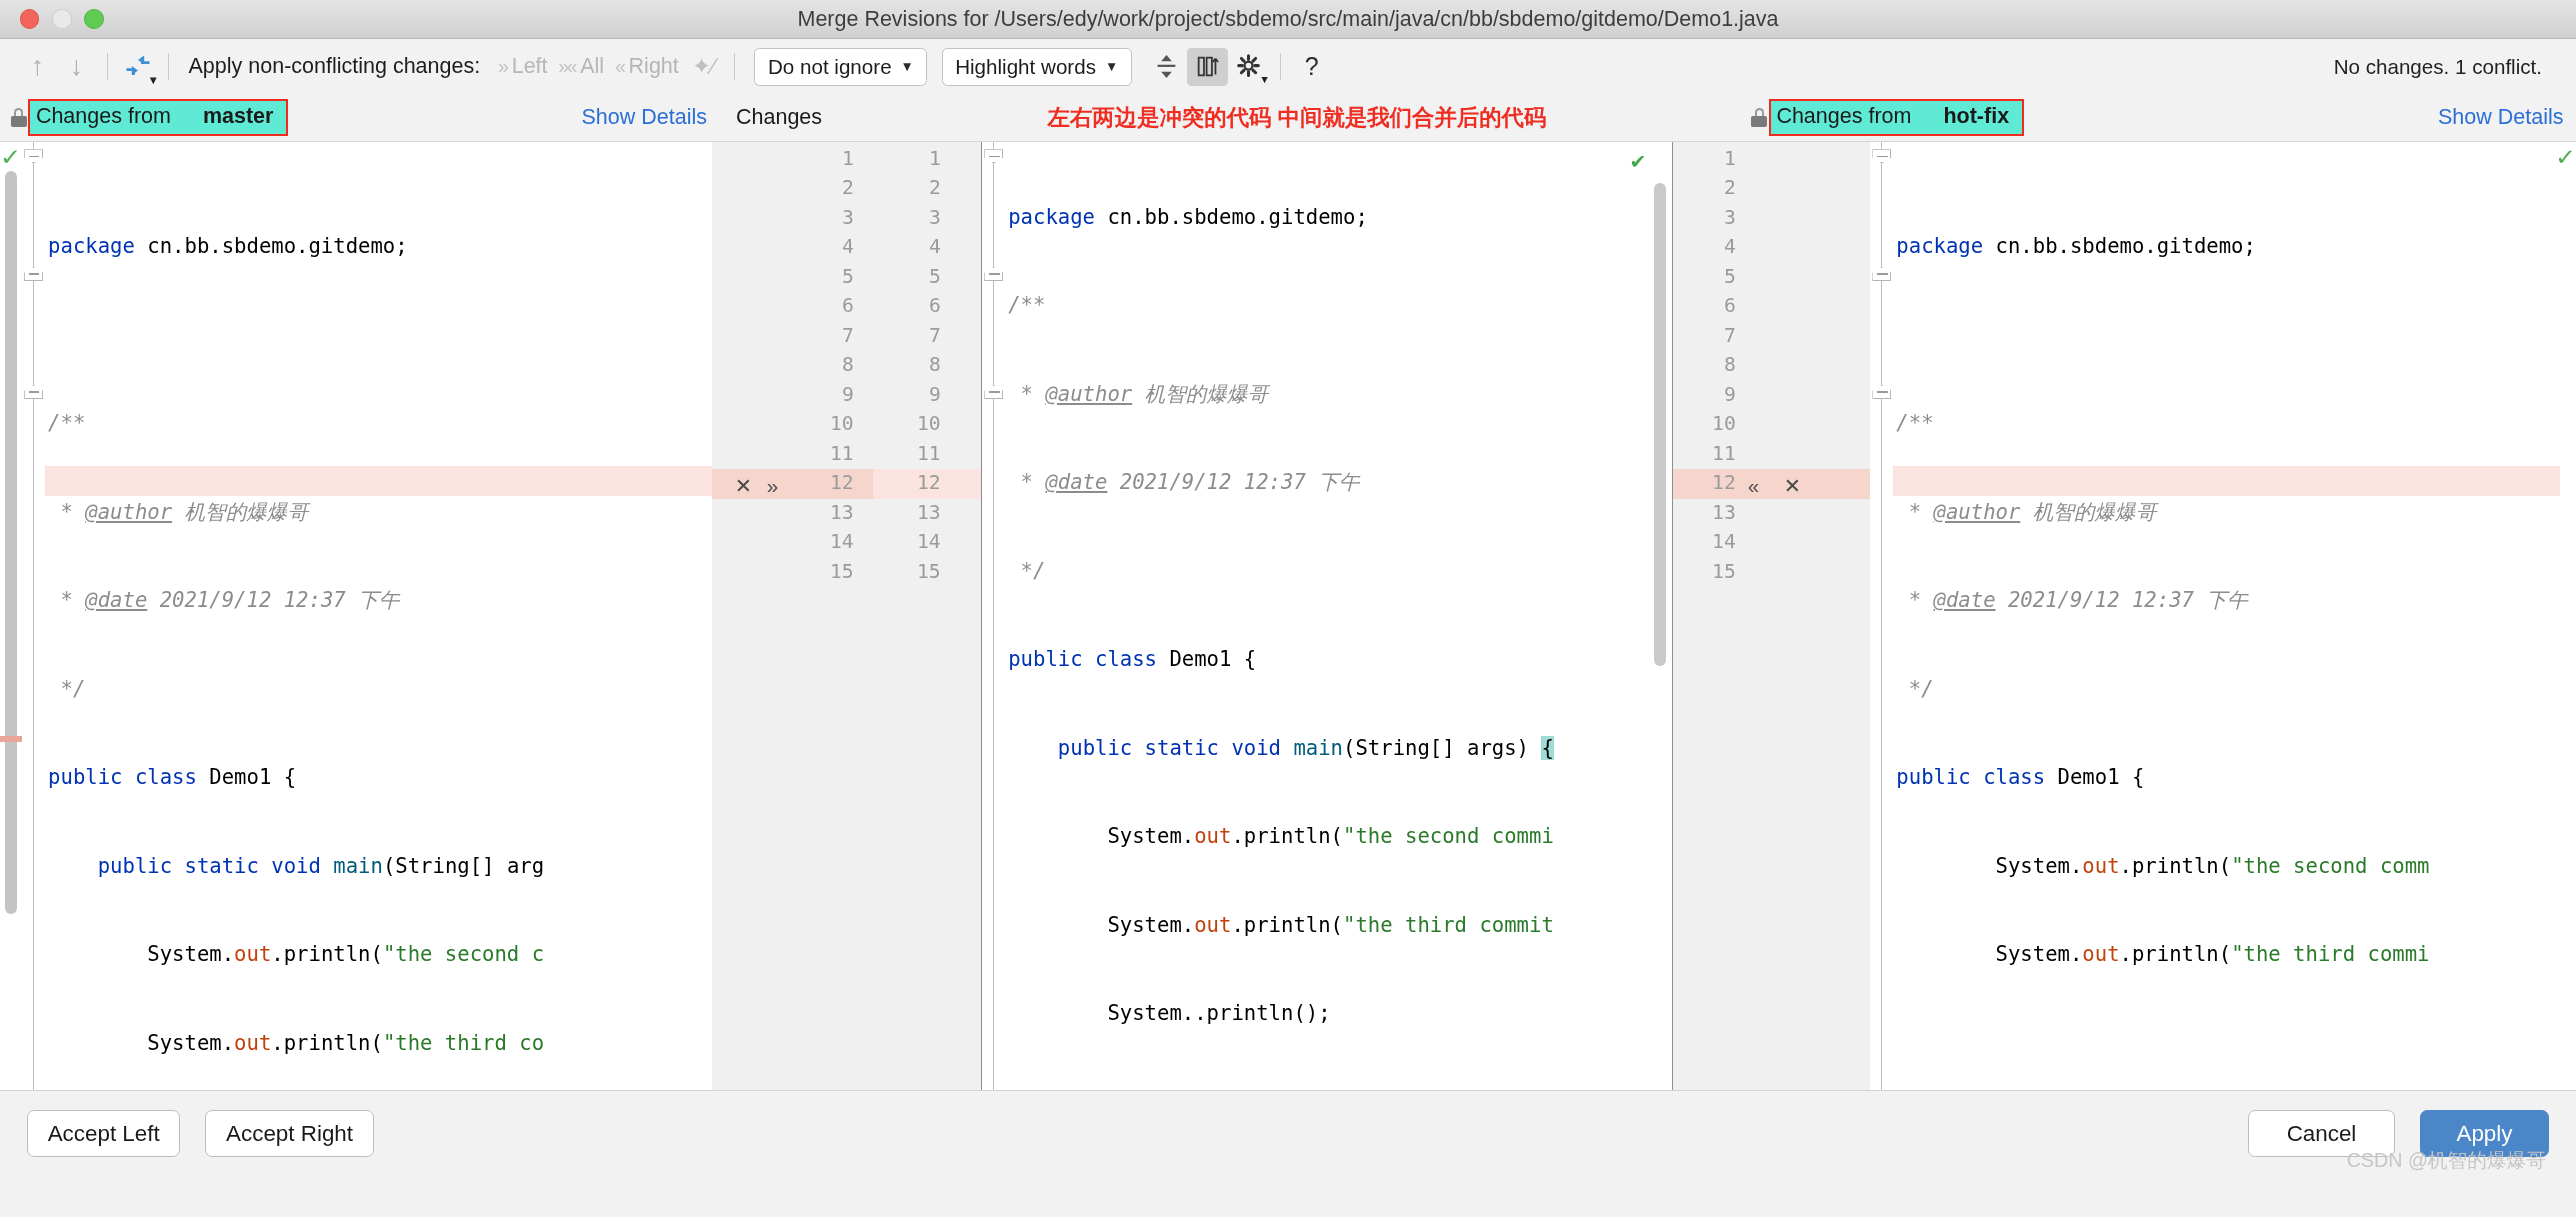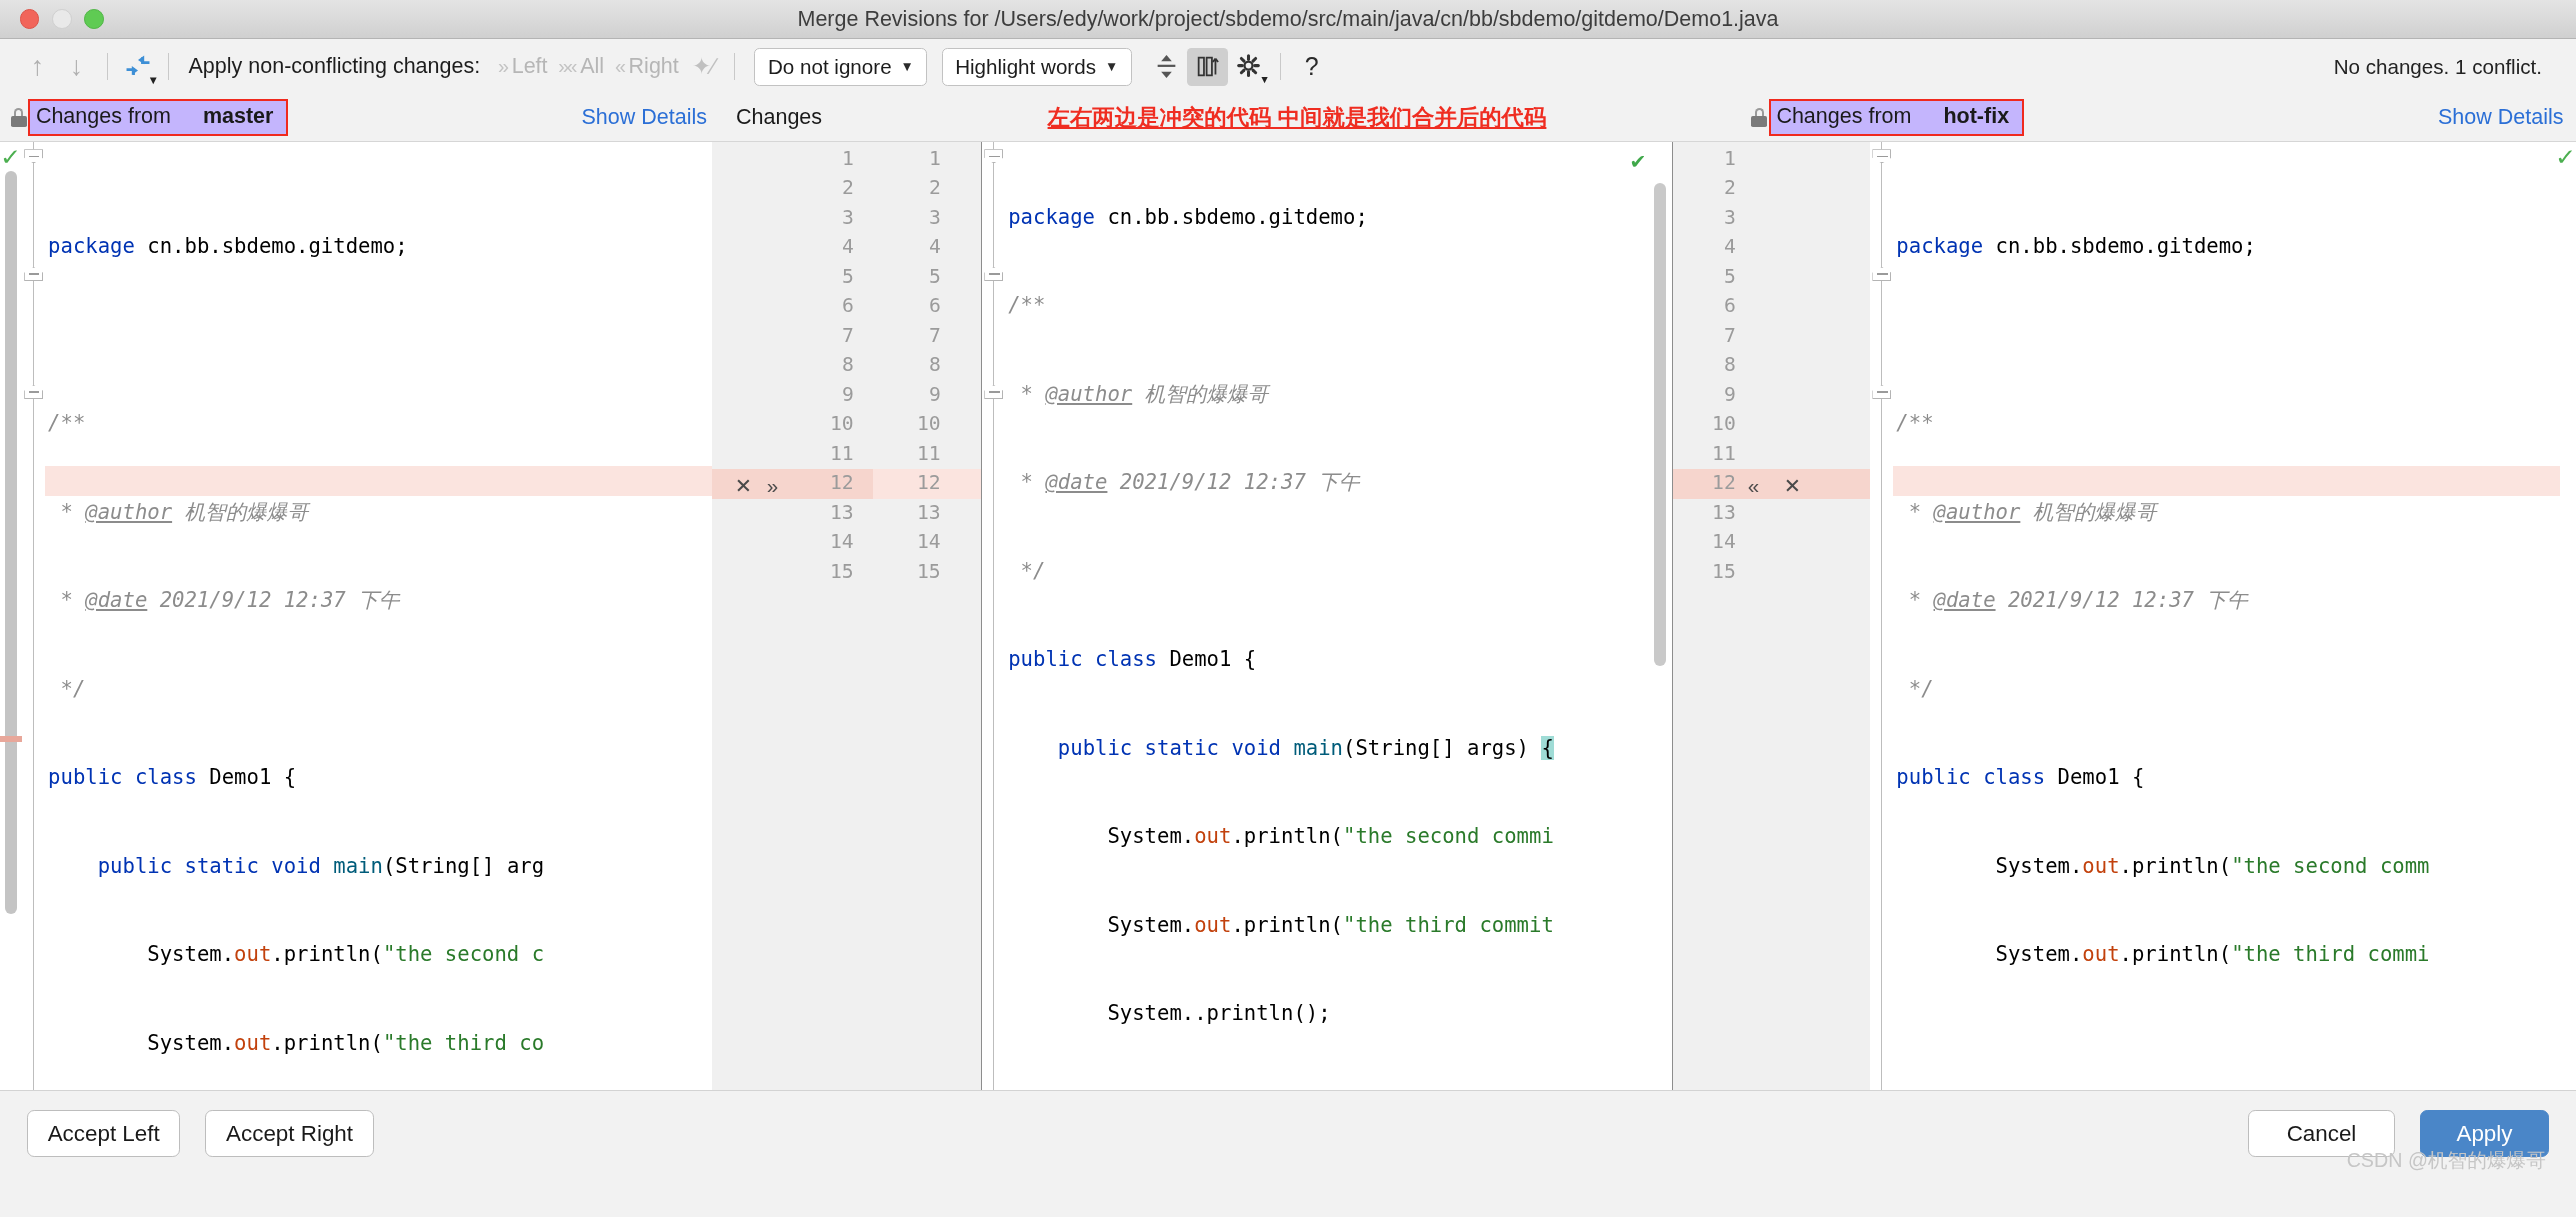--- a/index.html
+++ b/index.html
@@ -66,28 +66,28 @@
     height: 47px; display: flex; align-items: center;
     background: #f2f2f2; position: relative;
   }
   .lock {
     width: 16px; height: 19.7px; position: relative; flex: none;
     margin-right: 1.8px;
   }
   .lock .body { position:absolute; bottom:0; left:0; width:16px; height:11.6px; background:#7a7a7a; border-radius:1.8px;}
   .lock .shackle { position:absolute; top:0; left:3.6px; width:9px; height:9.8px; border:2.7px solid #9a9a9a; border-bottom:none; border-radius:5.4px 5.4px 0 0;}
   .hdr-box {
-    border: 2.7px solid #f02a1e; background: #c4b5fd;
+    border: 2.7px solid #f02a1e; background: #5eead4;
     padding: 3.6px 12.5px 5.4px 5.4px; display: flex; align-items: center;
     font-size: 21.5px; color: #1a1a1a;
   }
   .hdr-box b { font-weight: bold; margin-left: 32px; }
   .link { color: #2b6fd6; font-size: 21.5px; }
   .plain { color: #1a1a1a; font-size: 21.5px; }
-  .annot-red { color: #ef2d21; font-size: 22.4px; font-weight: bold; text-decoration: underline; }
+  .annot-red { color: #ef2d21; font-size: 22.4px; font-weight: bold; }
 
   
   .editors {
     display: flex; height: 949px;
     background: #fff; border-top: 0.9px solid #d6d6d6;
   }
   .pane-left   { width: 707px; }
   .pane-gutter-l { width: 269px; }
   .pane-mid    { width: 716px; }
   .pane-gutter-r { width: 197px; }

